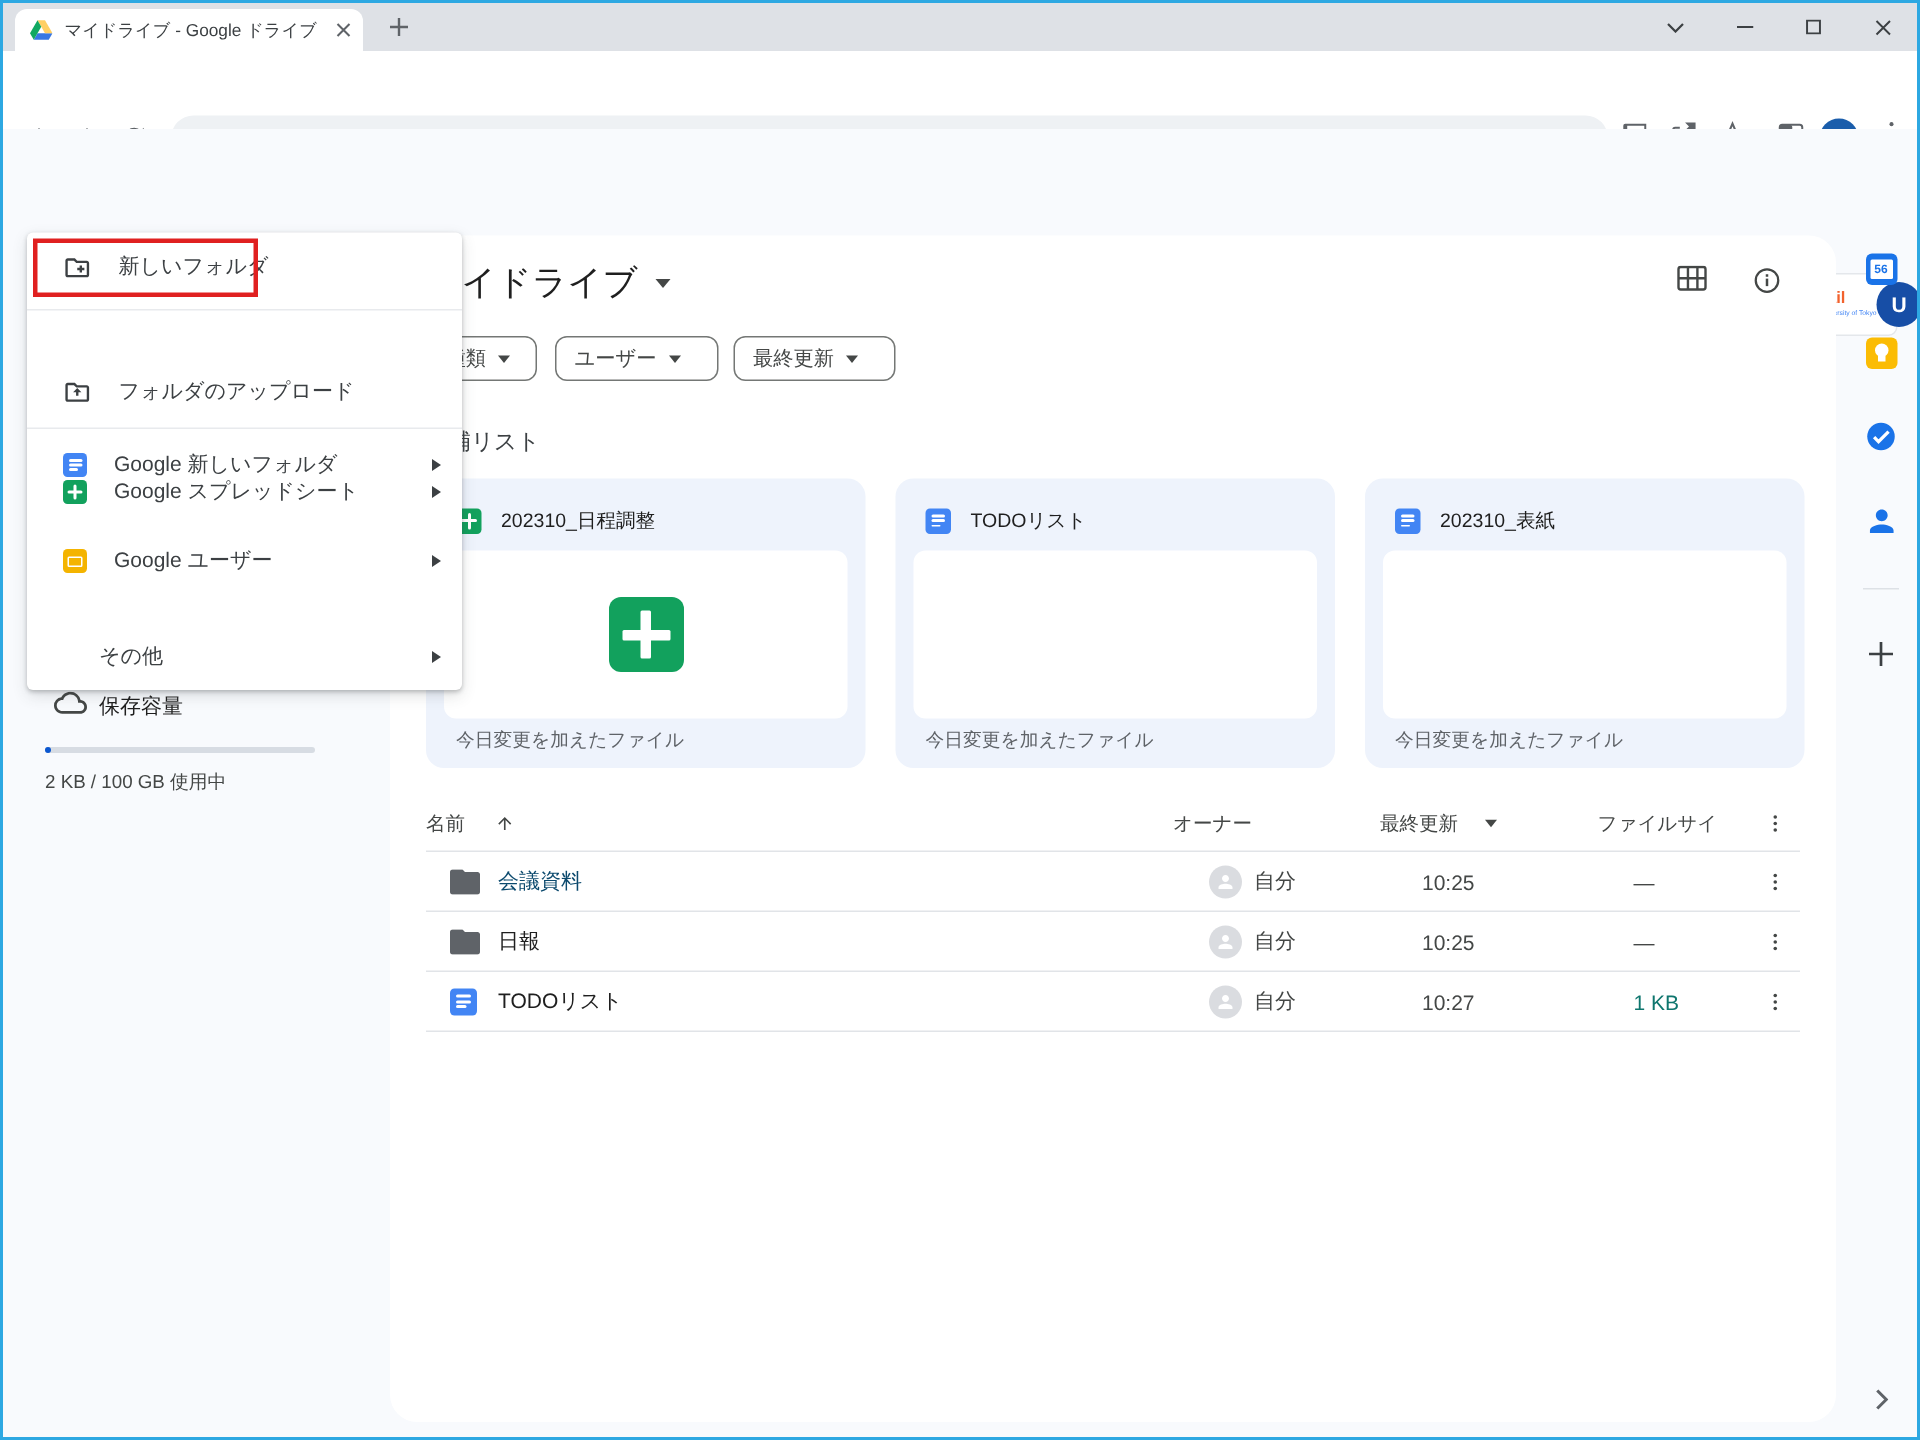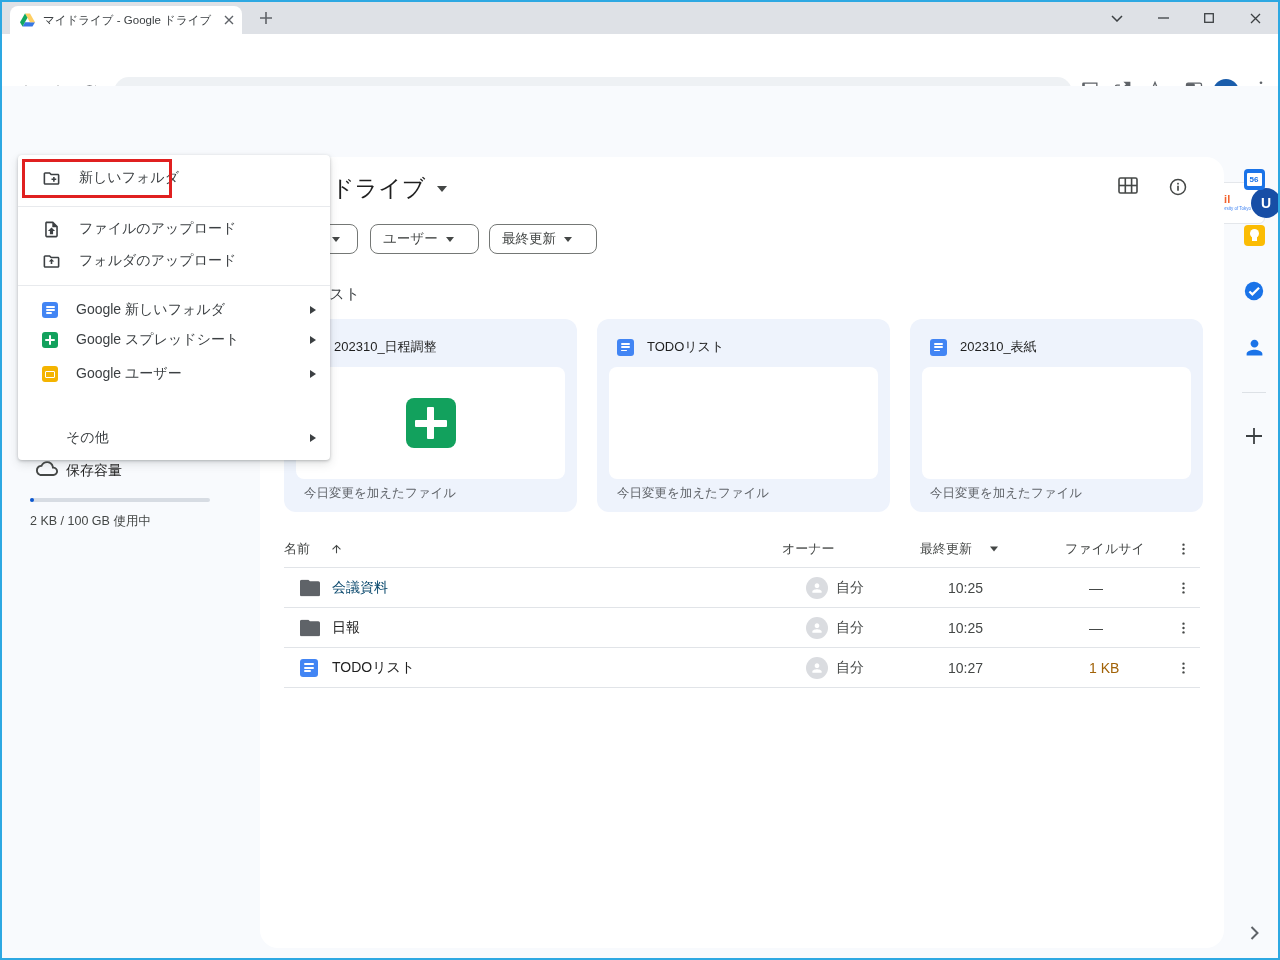--- a/index.html
+++ b/index.html
@@ -71,21 +71,21 @@
   .storage-label { position:absolute; left:64px; top:460px; font-size:14px; color:#1f1f1f; }
   .storage-bar { position:absolute; left:28px; top:496px; width:180px; height:4px; border-radius:2px; background:#d7dce3; }
   .storage-fill { position:absolute; left:0; top:0; width:4px; height:4px; border-radius:2px; background:#0b57d0; }
   .storage-text { position:absolute; left:28px; top:511px; font-size:12.5px; color:#444746; }
 
   
   .rail-ic { position:absolute; left:1240px; width:24px; height:24px; display:flex; align-items:center; justify-content:center; }
   .rail-divider { position:absolute; left:1240px; top:390px; width:24px; height:1px; background:#dde1e6; }
 
   
-  .new-menu { position:absolute; left:16px; top:153px; width:312px; height:305px; background:#ffffff; border-radius:4px; box-shadow:0 1px 3px rgba(60,64,67,.3), 0 4px 10px rgba(60,64,67,.15); z-index:50; }
+  .new-menu { position:absolute; left:16px; top:153px; width:290px; height:305px; background:#ffffff; border-radius:4px; box-shadow:0 1px 3px rgba(60,64,67,.3), 0 4px 10px rgba(60,64,67,.15); z-index:50; }
   .menu-item { position:absolute; left:0; width:100%; height:34px; display:flex; align-items:center; padding-left:24px; font-size:14px; color:#3c4043; }
   .menu-item .mi-label { margin-left:18px; }
   .menu-divider { position:absolute; left:0; width:100%; height:1px; background:#e8eaed; }
   .submenu-arrow { position:absolute; right:14px; width:0; height:0; border-top:4.5px solid transparent; border-bottom:4.5px solid transparent; border-left:6px solid #3c4043; }
   .annotation-box { position:absolute; left:4px; top:4px; width:150px; height:39px; border:3px solid #e02020; z-index:60; }
 </style>
 </head>
 <body>
 
 <div class="window">
@@ -415,21 +415,21 @@
           <span class="ln" style="left:4px;top:11.5px;width:7px;height:2px;"></span>
         </span>
       <span class="cell" style="left:48px;color:#1f1f1f;">TODOリスト</span>
       <span class="cell owner-avatar" style="left:522px;">
           <svg width="14" height="14" viewBox="0 0 24 24">
             <path fill="#fff" d="M12 12c2.2 0 4-1.8 4-4s-1.8-4-4-4-4 1.8-4 4 1.8 4 4 4zm0 2c-2.7 0-8 1.3-8 4v2h16v-2c0-2.7-5.3-4-8-4z"></path>
           </svg>
         </span>
       <span class="cell" style="left:552px;color:#444746;">自分</span>
       <span class="cell" style="left:664px;color:#444746;">10:27</span>
-      <span class="cell" style="left:805px;color:#a16207;">1 KB</span>
+      <span class="cell" style="left:805px;color:#0f766e;">1 KB</span>
       <svg class="cell" style="left:892px;" width="15" height="15" viewBox="0 0 24 24">
           <g fill="#444746">
             <circle cx="12" cy="5" r="1.9"></circle>
             <circle cx="12" cy="12" r="1.9"></circle>
             <circle cx="12" cy="19" r="1.9"></circle>
           </g>
         </svg>
     </div>
   </div>
 
@@ -470,43 +470,37 @@
   </div>
 
   <div class="new-menu">
     <div class="menu-item" style="top:6px;">
       <svg width="19" height="19" viewBox="0 0 24 24">
           <path fill="#3c4043" d="M20 6h-8l-2-2H4c-1.1 0-1.99.9-1.99 2L2 18c0 1.1.9 2 2 2h16c1.1 0 2-.9 2-2V8c0-1.1-.9-2-2-2zm0 12H4V6h5.17l2 2H20v10zm-8-4h2v2h2v-2h2v-2h-2v-2h-2v2h-2z"></path>
         </svg>
       <span class="mi-label">新しいフォルダ</span>
     </div>
     <div class="menu-divider" style="top:51px;"></div>
-    <div class="menu-item" style="top:57px;">
-      <svg width="19" height="19" viewBox="0 0 24 24">
-          <path fill="#3c4043" d="M14 2H6c-1.1 0-1.99.9-1.99 2L4 20c0 1.1.89 2 1.99 2H18c1.1 0 2-.9 2-2V8l-6-6zM18 20H6V4h7v5h5v11zm-8-2h4v-4h2.5L12 9.5 7.5 14H10v4z"></path>
-        </svg>
-      <span class="mi-label">ファイルのアップロード</span>
-    </div>
     <div class="menu-item" style="top:89px;">
       <svg width="19" height="19" viewBox="0 0 24 24">
           <path fill="#3c4043" d="M20 6h-8l-2-2H4c-1.1 0-1.99.9-1.99 2L2 18c0 1.1.9 2 2 2h16c1.1 0 2-.9 2-2V8c0-1.1-.9-2-2-2zm0 12H4V6h5.17l2 2H20v10zm-9-3h2v-3h2.5L12 8.5 8.5 12H11v3z"></path>
         </svg>
       <span class="mi-label">フォルダのアップロード</span>
     </div>
     <div class="menu-divider" style="top:130px;"></div>
     <div class="menu-item" style="top:138px;">
       <span class="fico doc" style="width:16px;height:16px;">
           <span class="ln" style="left:3.5px;top:4px;width:9px;height:1.7px;"></span>
           <span class="ln" style="left:3.5px;top:7.2px;width:9px;height:1.7px;"></span>
           <span class="ln" style="left:3.5px;top:10.4px;width:6px;height:1.7px;"></span>
         </span>
       <span class="mi-label">Google 新しいフォルダ</span>
       <span class="submenu-arrow"></span>
     </div>
-    <div class="menu-item" style="top:168px;">
+    <div class="menu-item" style="top:156px;">
       <span class="fico sheet" style="width:16px;height:16px;">
           <span class="ln" style="left:7px;top:2.7px;width:2px;height:10.6px;"></span>
           <span class="ln" style="left:2.7px;top:7px;width:10.6px;height:2px;"></span>
         </span>
       <span class="mi-label">Google スプレッドシート</span>
       <span class="submenu-arrow"></span>
     </div>
     <div class="menu-item" style="top:202px;">
       <span class="fico slide" style="width:16px;height:16px;">
           <span style="position:absolute;left:3px;top:4.5px;width:10px;height:7px;border:1.7px solid #fff;border-radius:1px;"></span>

